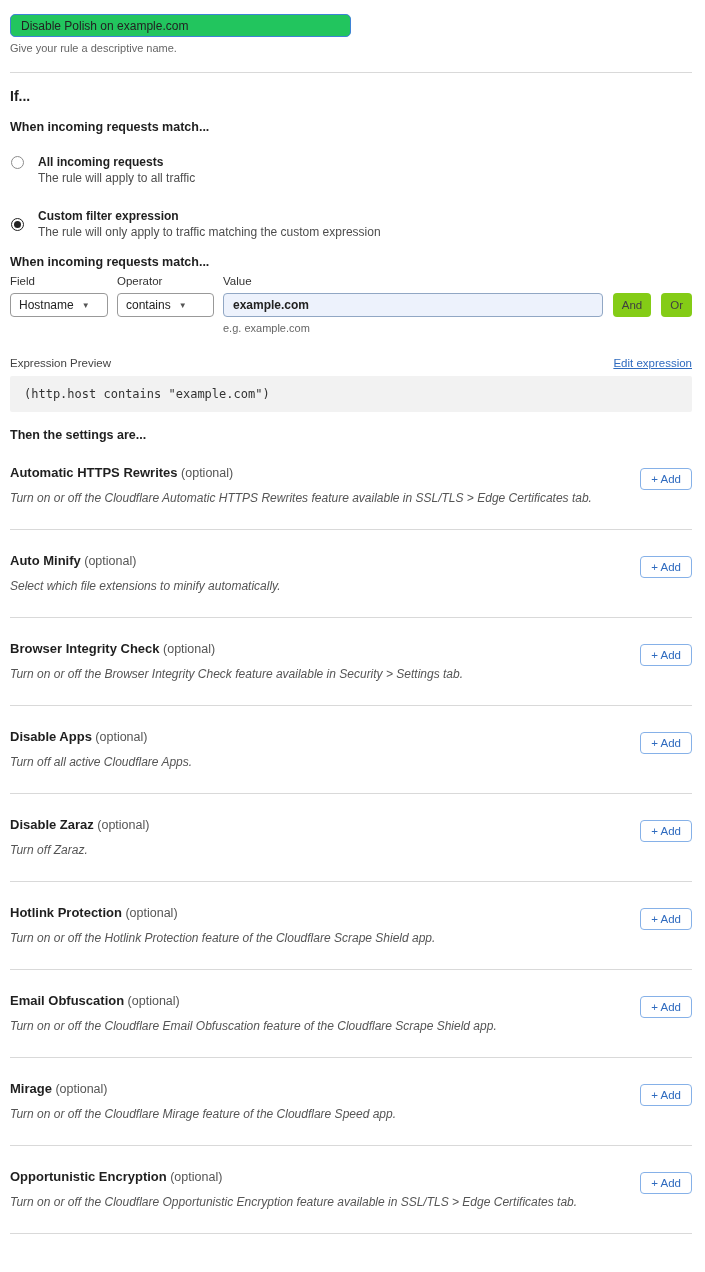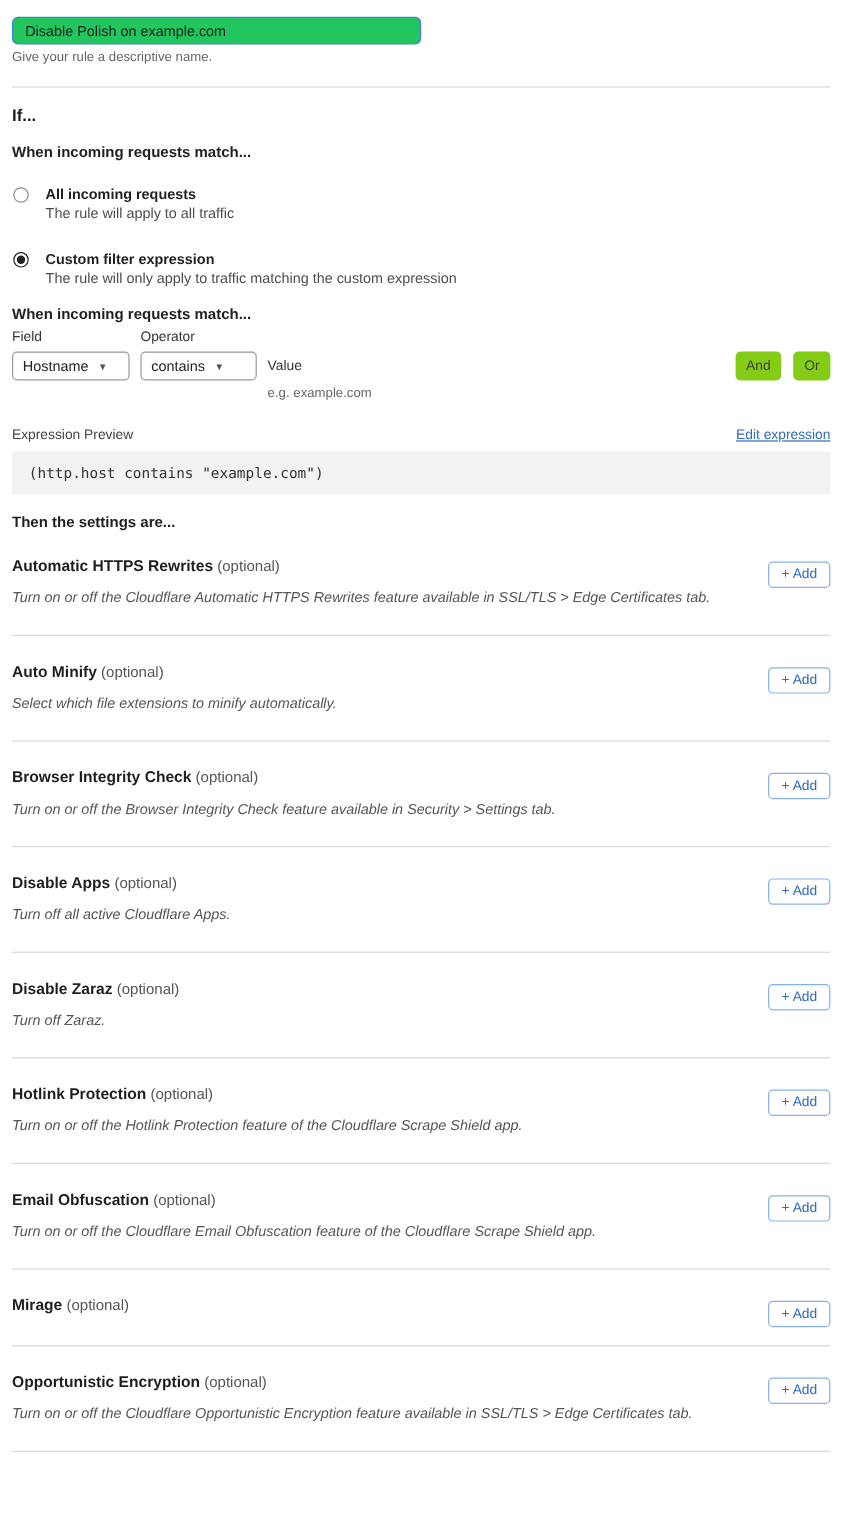--- a/index.html
+++ b/index.html
@@ -29,21 +29,21 @@
   }
   .helper-text { font-size: 11px; color: #666; margin-top: 5px; }
 
   .divider { border: none; border-top: 1px solid #d9d9d9; margin-top: 18px; }
 
   
   .if-heading { font-size: 14px; font-weight: 700; margin-top: 15px; color: #1f1f1f; }
   .match-heading { font-size: 12.5px; font-weight: 700; margin-top: 16px; color: #1f1f1f; }
 
   .radio-row { display: flex; margin-top: 21px; }
-  .radio-row + .radio-row { margin-top: 24px; }
+  .radio-row + .radio-row { margin-top: 24px; align-items: center; }
   .radio-circle {
     width: 13px; height: 13px; border-radius: 50%;
     border: 1px solid #8c8c8c; background: #fff;
     margin: 1px 8px 0 1px; flex: none;
     display: flex; align-items: center; justify-content: center;
     cursor: pointer;
   }
   .radio-circle.selected { border-color: #222; }
   .radio-circle.selected::after {
     content: ""; width: 7px; height: 7px; border-radius: 50%; background: #222;
@@ -152,20 +152,21 @@
     </div>
     <div class="builder-col col-operator">
       <div class="col-label">Operator</div>
       <div class="select-box">
         <span>contains</span>
         <span class="caret">▼</span>
       </div>
     </div>
     <div class="builder-col col-value">
       <div class="col-label">Value</div>
+      <input class="value-input" type="text" value="example.com" style="">
     </div>
     <button class="andor-btn">And</button>
     <button class="andor-btn">Or</button>
   </div>
   <div class="value-helper">e.g. example.com</div>
 
   <div class="preview-row">
     <span class="preview-label">Expression Preview</span>
     <span class="edit-link">Edit expression</span>
   </div>
@@ -227,20 +228,21 @@
         <span class="setting-title">Email Obfuscation</span><span class="setting-optional"> (optional)</span>
       </div>
       <div class="setting-desc">Turn on or off the Cloudflare Email Obfuscation feature of the Cloudflare Scrape Shield app.</div>
       <button class="add-btn">+ Add</button>
     </div>
 
     <div class="setting-row">
       <div>
         <span class="setting-title">Mirage</span><span class="setting-optional"> (optional)</span>
       </div>
+      <div class="setting-desc">Turn on or off the Cloudflare Mirage feature of the Cloudflare Speed app.</div>
       <button class="add-btn">+ Add</button>
     </div>
 
     <div class="setting-row">
       <div>
         <span class="setting-title">Opportunistic Encryption</span><span class="setting-optional"> (optional)</span>
       </div>
       <div class="setting-desc">Turn on or off the Cloudflare Opportunistic Encryption feature available in SSL/TLS &gt; Edge Certificates tab.</div>
       <button class="add-btn">+ Add</button>
     </div>

